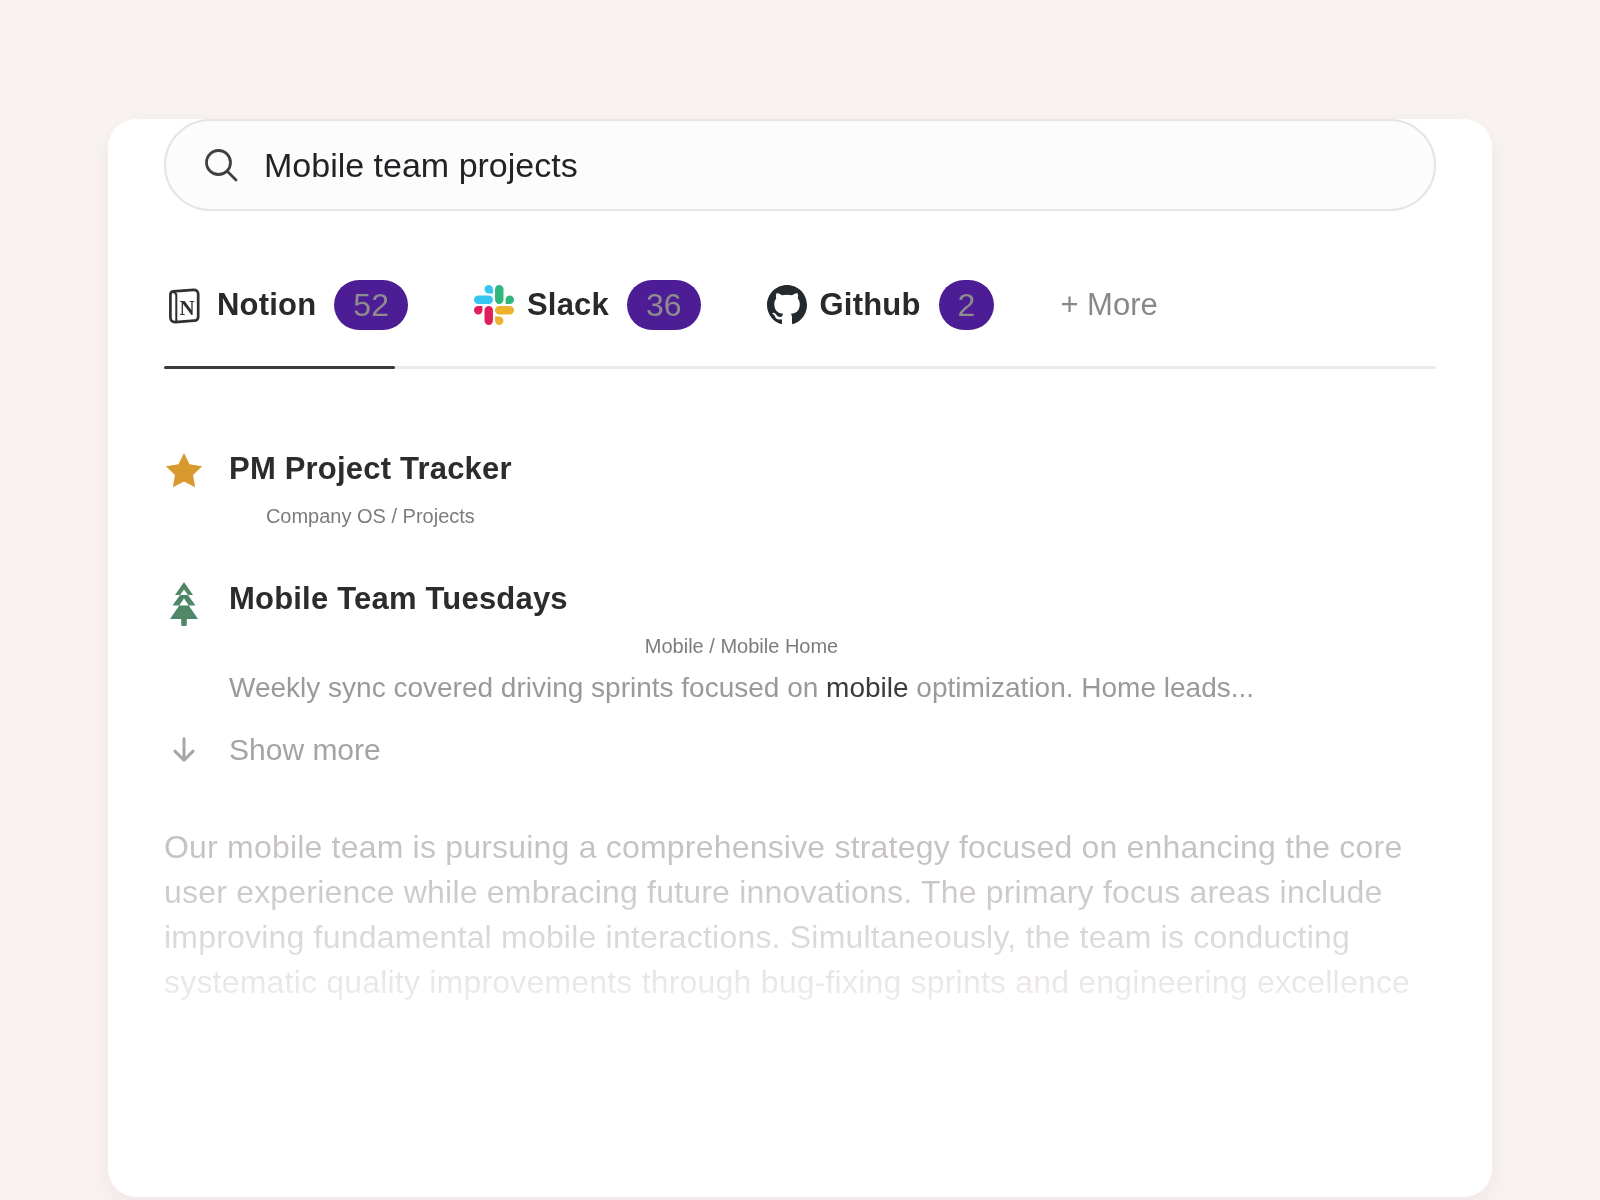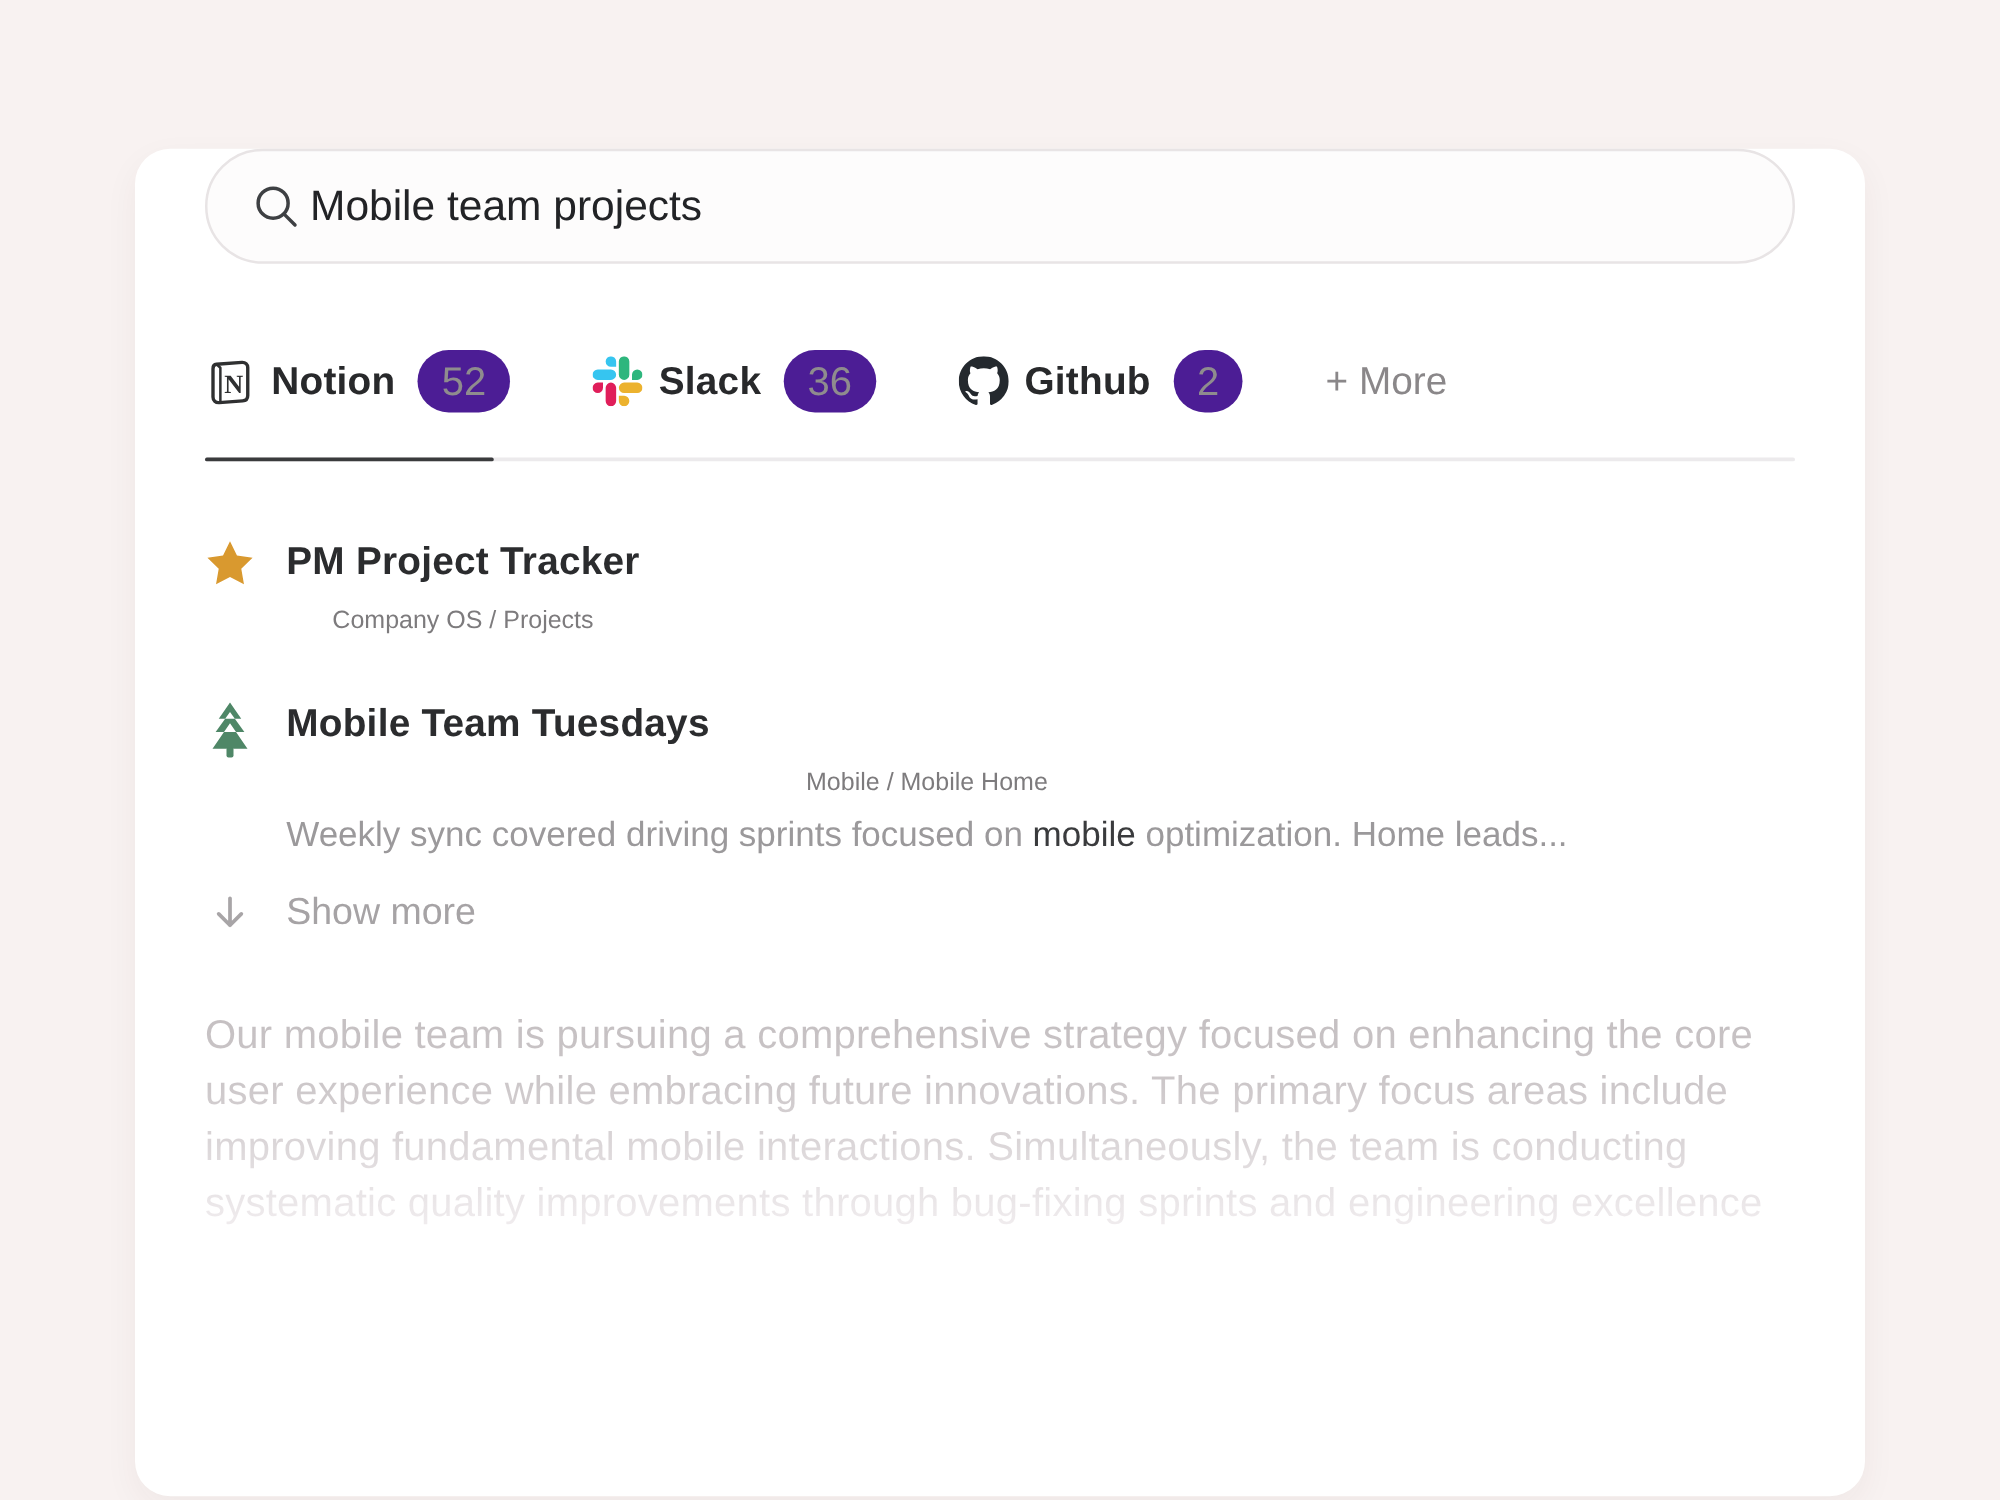--- a/index.html
+++ b/index.html
@@ -20,21 +20,21 @@
     box-sizing:border-box;
   }
   
   .search-bar{
     margin-top:58px;
     height:92px;
     border:2px solid #e8e4e5;
     background:#fdfcfc;
     border-radius:48px;
     display:flex;align-items:center;
-    padding:0 36px;gap:8px;
+    padding:0 36px;gap:24px;
     box-sizing:border-box;
   }
   .search-icon{display:inline-flex;flex:0 0 auto;}
   .search-input{
     flex:1;border:none;outline:none;background:transparent;
     font-family:"Liberation Sans","DejaVu Sans",sans-serif;
     font-size:34px;font-weight:500;color:#222326;
     padding:0;line-height:1;
   }
   
@@ -49,21 +49,21 @@
   .tab-badge{
     margin-left:5px;
     font-size:32px;color:#8f8c8e;
     background:#4c1d95;border-radius:999px;
     padding:9px 19px;line-height:1;
   }
   .tab.more{color:#8a8789;font-size:31px;font-weight:400;}
   .tabs-divider{position:relative;height:3px;background:#eceaec;margin-top:37px;border-radius:2px;}
   .active-underline{position:absolute;left:0;top:0;height:3px;width:231px;background:#3a3b3d;border-radius:2px;}
   
-  .results{margin-top:60px;display:flex;flex-direction:column;gap:46px;}
+  .results{margin-top:80px;display:flex;flex-direction:column;gap:46px;}
   .result{display:flex;align-items:flex-start;}
   .result-icon{flex:0 0 40px;width:40px;display:flex;justify-content:center;margin-top:2px;}
   .result-body{margin-left:25px;}
   .result-title{font-size:31px;font-weight:700;color:#2b2c2e;line-height:40px;letter-spacing:.2px;}
   .result-path{font-size:20px;color:#7d7b7d;margin-top:10px;line-height:34px;text-align:center;}
   .result-snippet{font-size:28px;color:#9b999b;margin-top:8px;line-height:34px;}
   .result-snippet .kw{color:#3a3b3d;font-weight:500;}
   
   .show-more{margin-top:28px;display:flex;align-items:center;cursor:pointer;}
   .show-more .arrow{flex:0 0 40px;width:40px;display:flex;justify-content:center;}

